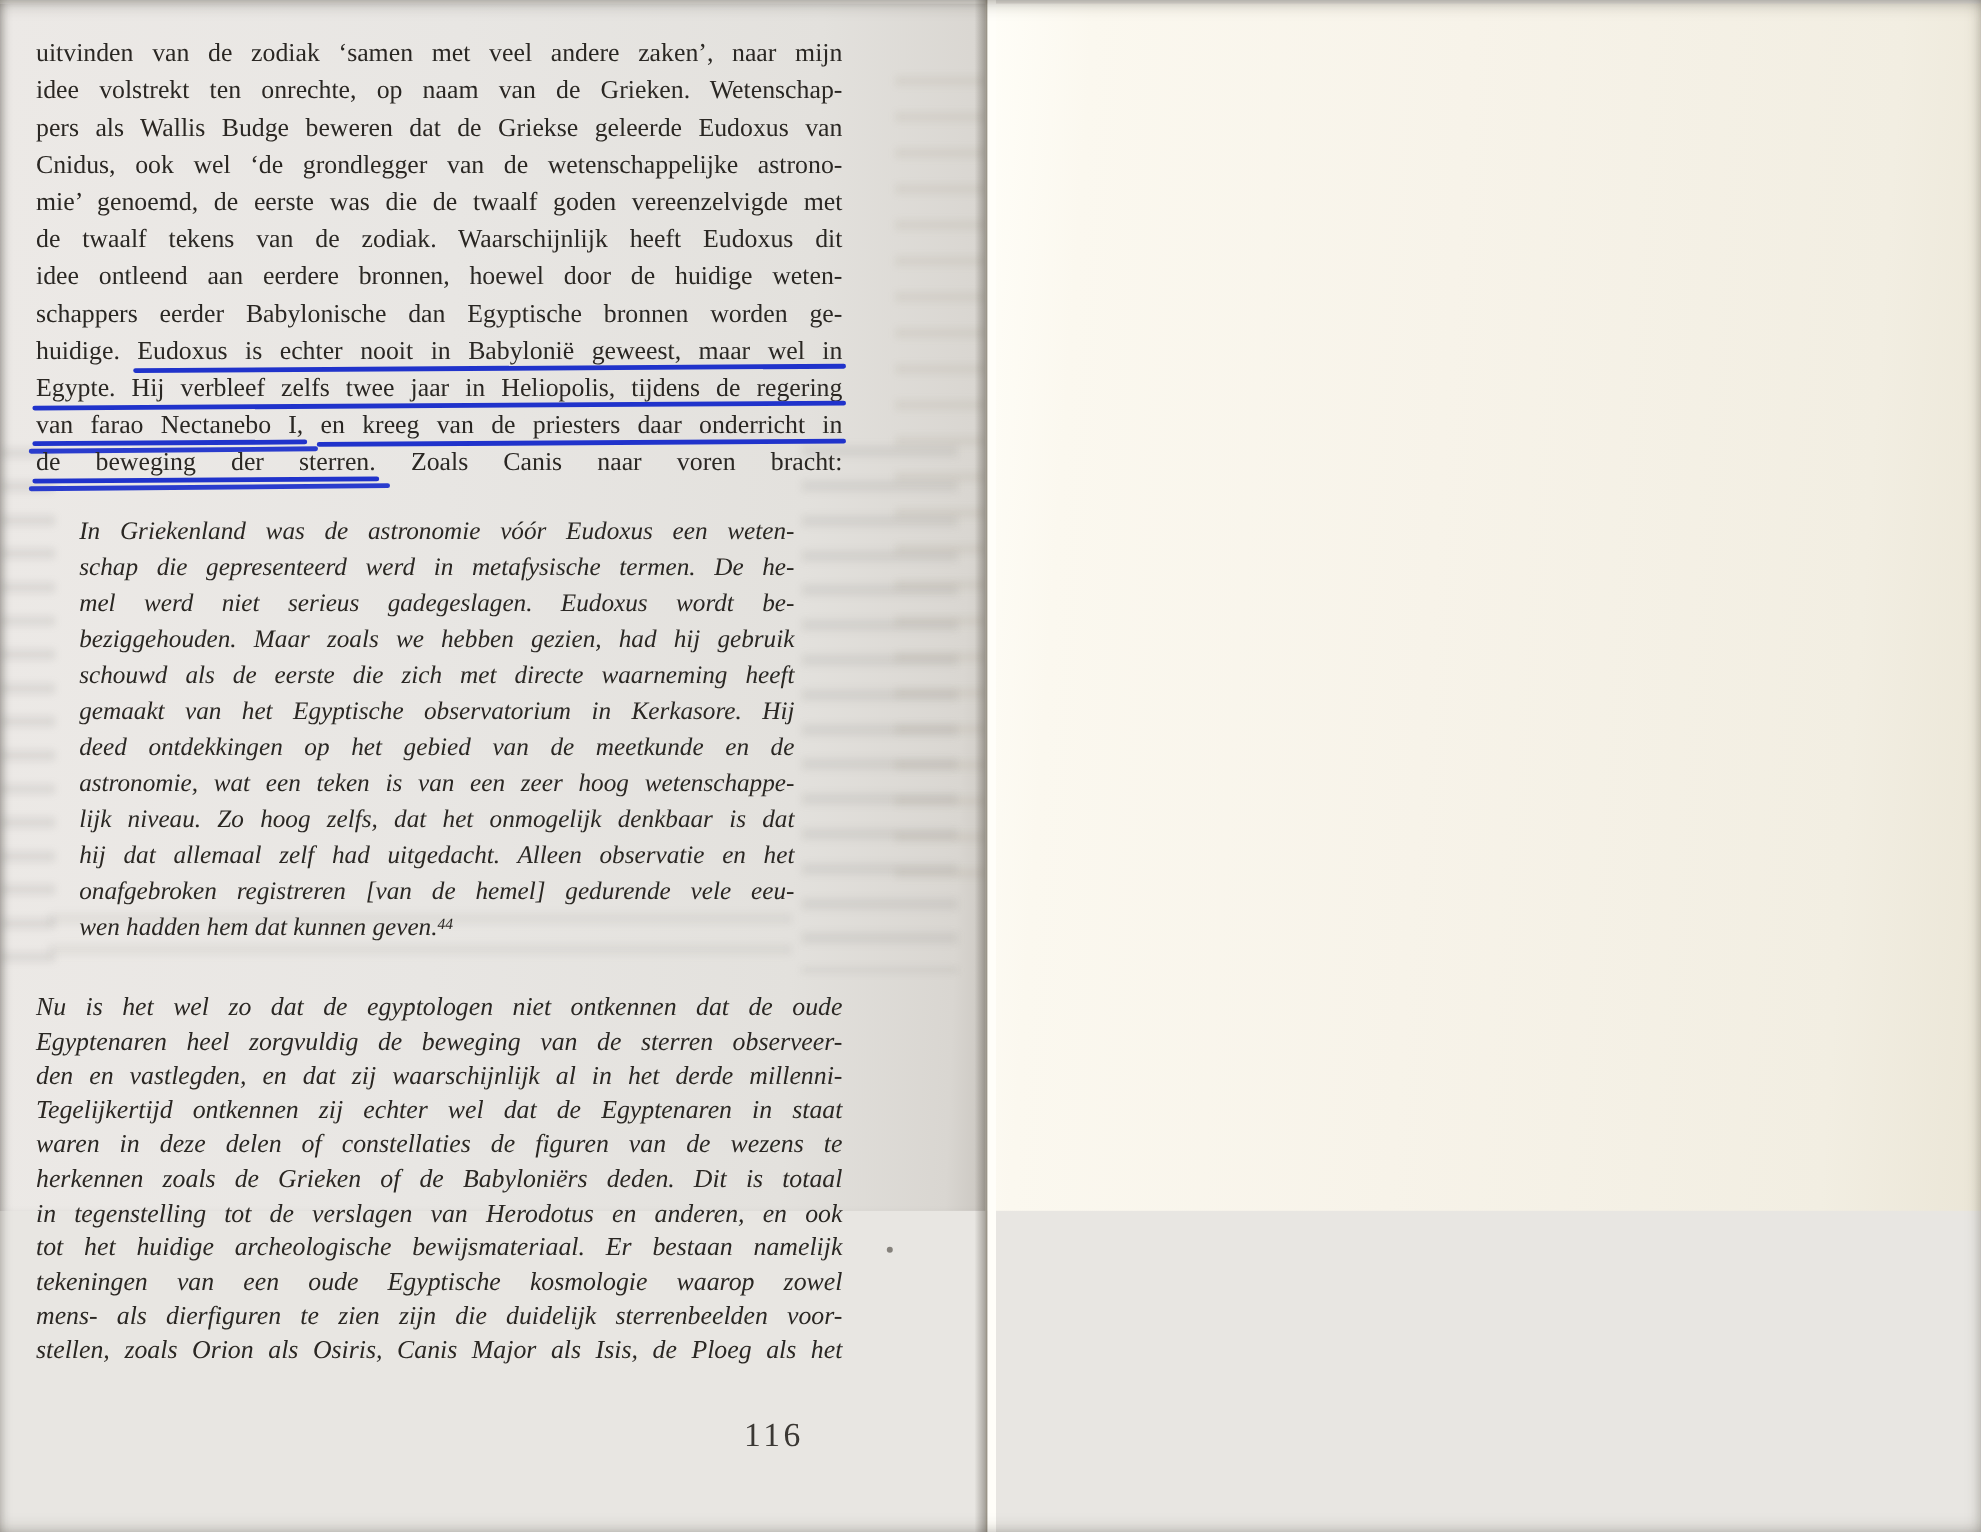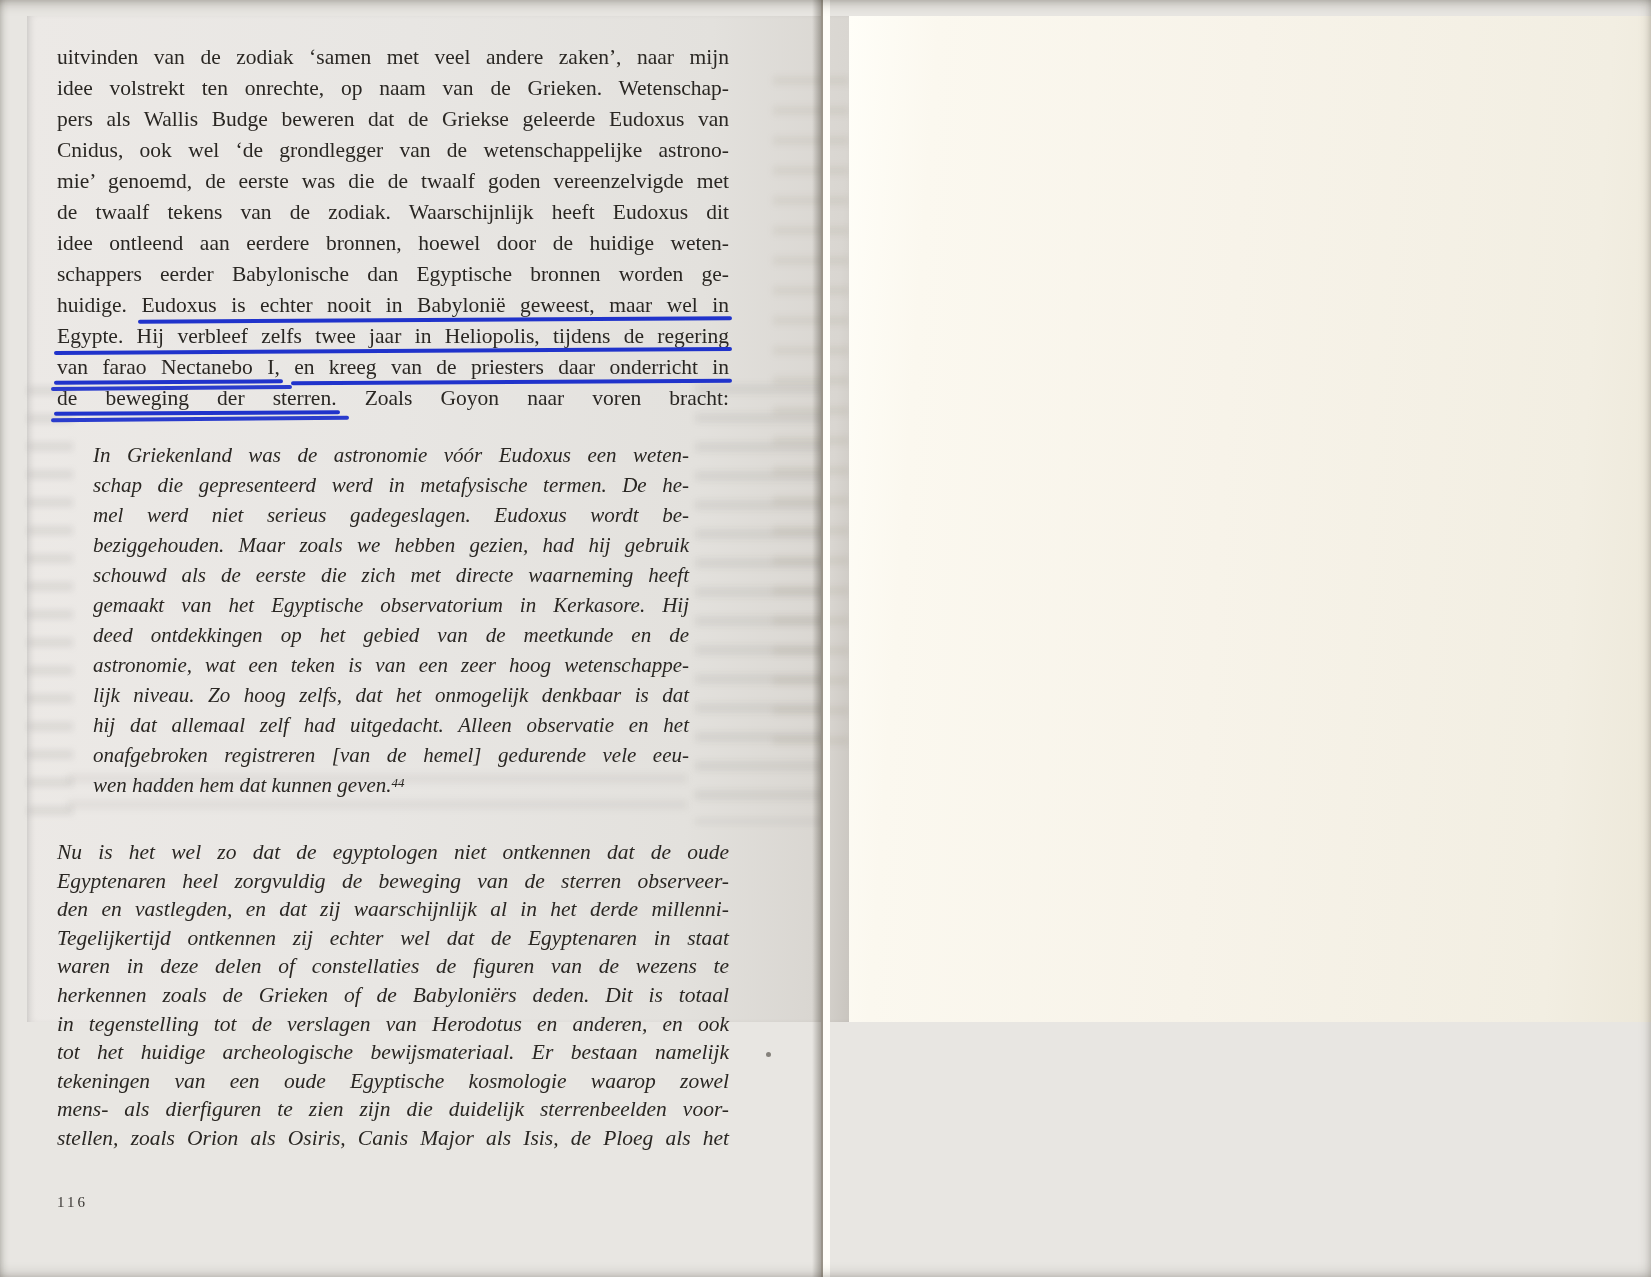--- a/index.html
+++ b/index.html
@@ -1,21 +1,21 @@
 <!DOCTYPE html>
 <html style="--pen: #2033cb;"><head>
 <meta charset="utf-8">
 <style>
   :root { --pen: #2033cb; }
   html,body { margin:0; padding:0; }
   body {
     width:1651px; height:1277px; position:relative; overflow:hidden;
     background:#e8e6e2; font-family:"Liberation Serif", serif; color:#2a2723;
   }
-  .page { position:absolute; top:16px; height:1006px;margin-left:27px; }
+  .page { position:absolute; top:3px; height:1006px; }
   #page-left {
     left:0; width:822px;
     background:linear-gradient(92deg,#ece9e6 0%,#e8e6e3 45%,#e3e1dd 80%,#d9d6d1 96%,#c9c5bf 100%);
     box-shadow:inset 6px 0 10px -6px rgba(0,0,0,.22);
   }
   #page-right {
     left:822px; width:829px; color:#322e28;
     background:linear-gradient(94deg,#fffef8 0%,#fbf8ef 10%,#f7f3e9 45%,#f2eee2 85%,#ebe6d7 100%);
   }
   .gutter-shadow { position:absolute; left:812px; top:0; width:9px; height:1277px;
@@ -31,21 +31,21 @@
   .line { text-align:justify; text-align-last:justify; }
   .line.njust { text-align-last:left; }
 
   .seg { position:relative; }
   .u::after { content:""; position:absolute; left:-3px; right:-3px; bottom:-4px; height:3.5px;
     background:var(--pen); border-radius:2px; transform:rotate(-0.35deg); }
   .d::before { content:""; position:absolute; left:-6px; right:-12px; bottom:-10px; height:3.5px;
     background:var(--pen); border-radius:2px; transform:rotate(-0.5deg); opacity:.95; }
   .sup { font-size:.62em; position:relative; top:-.42em; letter-spacing:0; }
 
-  .pagenum { position:absolute; text-align:left; font-size:15px; letter-spacing:3px; color:#3b3834; }
+  .pagenum { position:absolute; text-align:right; font-size:28px; letter-spacing:3px; color:#3b3834; }
   #pn-left  { left:30px; width:640px; top:1178px; }
 
   .ghost { position:absolute; filter:blur(3px); pointer-events:none; }
   #ghost-a { left:0px;   top:370px; width:46px;  height:430px;
     background:repeating-linear-gradient(180deg, rgba(110,108,104,.12) 0 9px,  rgba(0,0,0,0) 9px 28px); }
   #ghost-b { left:668px; top:368px; width:130px; height:440px;
     background:repeating-linear-gradient(180deg, rgba(110,108,104,.10) 0 10px, rgba(0,0,0,0) 10px 29px); }
   #ghost-c { left:40px;  top:758px; width:620px; height:48px;
     background:repeating-linear-gradient(180deg, rgba(110,108,104,.08) 0 9px,  rgba(0,0,0,0) 9px 26px); }
   #ghost-r { left:746px; top:60px;  width:76px;  height:680px;
@@ -73,21 +73,21 @@
       <div class="line"><span class="seg">idee volstrekt ten onrechte, op naam van de Grieken. Wetenschap-</span></div>
       <div class="line"><span class="seg">pers als Wallis Budge beweren dat de Griekse geleerde Eudoxus van</span></div>
       <div class="line"><span class="seg">Cnidus, ook wel ‘de grondlegger van de wetenschappelijke astrono-</span></div>
       <div class="line"><span class="seg">mie’ genoemd, de eerste was die de twaalf goden vereenzelvigde met</span></div>
       <div class="line"><span class="seg">de twaalf tekens van de zodiak. Waarschijnlijk heeft Eudoxus dit</span></div>
       <div class="line"><span class="seg">idee ontleend aan eerdere bronnen, hoewel door de huidige weten-</span></div>
       <div class="line"><span class="seg">schappers eerder Babylonische dan Egyptische bronnen worden ge-</span></div>
       <div class="line"><span class="seg">huidige. </span><span class="seg u">Eudoxus is echter nooit in Babylonië geweest, maar wel in</span></div>
       <div class="line"><span class="seg u">Egypte. Hij verbleef zelfs twee jaar in Heliopolis, tijdens de regering</span></div>
       <div class="line"><span class="seg u d">van farao Nectanebo I,</span><span class="seg"> </span><span class="seg u">en kreeg van de priesters daar onderricht in</span></div>
-      <div class="line"><span class="seg u d">de beweging der sterren.</span><span class="seg"> Zoals Goyon naar voren bracht:</span></div>
+      <div class="line"><span class="seg u d">de beweging der sterren.</span><span class="seg"> Zoals Canis naar voren bracht:</span></div>
     </div>
   <div id="lq" class="col">
       <div class="line"><span class="seg">In Griekenland was de astronomie vóór Eudoxus een weten-</span></div>
       <div class="line"><span class="seg">schap die gepresenteerd werd in metafysische termen. De he-</span></div>
       <div class="line"><span class="seg">mel werd niet serieus gadegeslagen. Eudoxus wordt be-</span></div>
       <div class="line"><span class="seg">beziggehouden. Maar zoals we hebben gezien, had hij gebruik</span></div>
       <div class="line"><span class="seg">schouwd als de eerste die zich met directe waarneming heeft</span></div>
       <div class="line"><span class="seg">gemaakt van het Egyptische observatorium in Kerkasore. Hij</span></div>
       <div class="line"><span class="seg">deed ontdekkingen op het gebied van de meetkunde en de</span></div>
       <div class="line"><span class="seg">astronomie, wat een teken is van een zeer hoog wetenschappe-</span></div>

